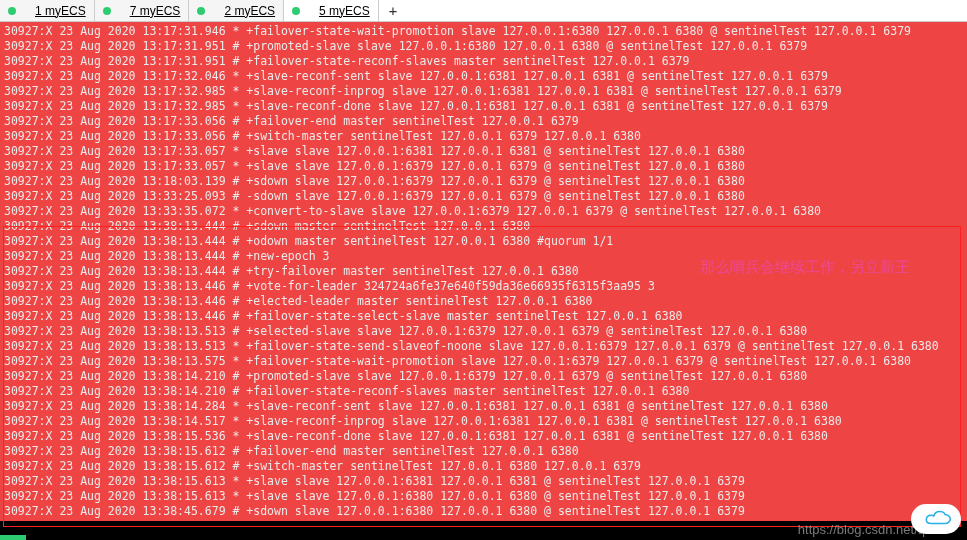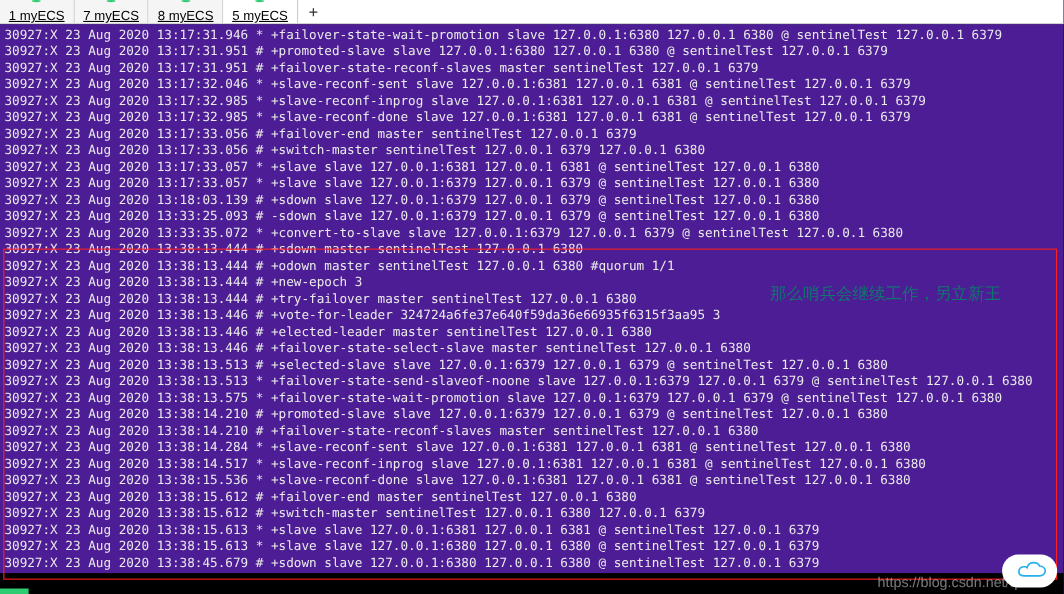--- a/index.html
+++ b/index.html
@@ -1,47 +1,47 @@
 <!DOCTYPE html>
 <html><head>
 <meta charset="utf-8">
 <style>
 * { margin: 0; padding: 0; box-sizing: border-box; }
 body { width: 967px; height: 540px; background: #000; font-family: Consolas, monospace; font-size: 11.5px; overflow: hidden; position: relative; }
 .tabs { display: flex; background: #fff; height: 22px; border-bottom: 1px solid #ccc; }
-.tab { display: flex; align-items: center; padding: 0 8px; border-right: 1px solid #ccc; background: #f5f5f5; cursor: pointer; font-family: Tahoma, sans-serif; font-size: 12px; gap: 5px; flex-direction: column; }
+.tab { display: flex; align-items: center; padding: 0 8px; border-right: 1px solid #ccc; background: #f5f5f5; cursor: pointer; font-family: Tahoma, sans-serif; font-size: 12px; gap: 19px; }
 .tab.active { background: #fff; }
 .dot { width: 8px; height: 8px; border-radius: 50%; background: #2ecc71; }
 .tab-label { text-decoration: underline; color: #000; }
 .tab-add { padding: 0 10px; color: #333; cursor: pointer; display:flex; align-items:center; font-size:14px; }
-.terminal { background: #4c1d95; color: #eaeaea; padding: 2px 4px; line-height: 15px; white-space: pre; }
+.terminal { background: #ef4444; color: #eaeaea; padding: 2px 4px; line-height: 15px; white-space: pre; }
 .line { display: block; }
 .box { position: absolute; border: 1.5px solid #ff2020; }
 .box1 { left: 3px; top: 226px; width: 958px; height: 301px; }
-.annot { position: absolute; color: #0f766e; font-family: Liberation Sans, sans-serif; font-size: 15px; }
+.annot { position: absolute; color: #ec4899; font-family: Liberation Sans, sans-serif; font-size: 15px; }
 .watermark { position: absolute; right: 42px; bottom: 3px; color: rgba(220,220,220,0.55); font-family: Arial; font-size: 13px; }
 .logo { position: absolute; right: 6px; bottom: 6px; width: 50px; height: 30px; background: #fff; border-radius: 16px; display:flex; align-items:center; justify-content:center; }
 .logo svg { width: 36px; height: 20px; }
 .progress { position: absolute; left: 0; bottom: 0; width: 26px; height: 5px; background: #2ecc71; }
 </style>
 </head>
 <body>
 
 <div class="tabs">
   <div class="tab">
       <span class="dot"></span>
       <span class="tab-label">1 myECS</span>
     </div>
   <div class="tab">
       <span class="dot"></span>
       <span class="tab-label">7 myECS</span>
     </div>
   <div class="tab">
       <span class="dot"></span>
-      <span class="tab-label">8 myECS</span>
+      <span class="tab-label">2 myECS</span>
     </div>
   <div class="tab active">
       <span class="dot"></span>
       <span class="tab-label">5 myECS</span>
     </div>
   <div class="tab-add">+</div>
 </div>
 
 <div class="terminal" id="terminal"><span class="line">30927:X 23 Aug 2020 13:17:31.946 * +failover-state-wait-promotion slave 127.0.0.1:6380 127.0.0.1 6380 @ sentinelTest 127.0.0.1 6379</span><span class="line">30927:X 23 Aug 2020 13:17:31.951 # +promoted-slave slave 127.0.0.1:6380 127.0.0.1 6380 @ sentinelTest 127.0.0.1 6379</span><span class="line">30927:X 23 Aug 2020 13:17:31.951 # +failover-state-reconf-slaves master sentinelTest 127.0.0.1 6379</span><span class="line">30927:X 23 Aug 2020 13:17:32.046 * +slave-reconf-sent slave 127.0.0.1:6381 127.0.0.1 6381 @ sentinelTest 127.0.0.1 6379</span><span class="line">30927:X 23 Aug 2020 13:17:32.985 * +slave-reconf-inprog slave 127.0.0.1:6381 127.0.0.1 6381 @ sentinelTest 127.0.0.1 6379</span><span class="line">30927:X 23 Aug 2020 13:17:32.985 * +slave-reconf-done slave 127.0.0.1:6381 127.0.0.1 6381 @ sentinelTest 127.0.0.1 6379</span><span class="line">30927:X 23 Aug 2020 13:17:33.056 # +failover-end master sentinelTest 127.0.0.1 6379</span><span class="line">30927:X 23 Aug 2020 13:17:33.056 # +switch-master sentinelTest 127.0.0.1 6379 127.0.0.1 6380</span><span class="line">30927:X 23 Aug 2020 13:17:33.057 * +slave slave 127.0.0.1:6381 127.0.0.1 6381 @ sentinelTest 127.0.0.1 6380</span><span class="line">30927:X 23 Aug 2020 13:17:33.057 * +slave slave 127.0.0.1:6379 127.0.0.1 6379 @ sentinelTest 127.0.0.1 6380</span><span class="line">30927:X 23 Aug 2020 13:18:03.139 # +sdown slave 127.0.0.1:6379 127.0.0.1 6379 @ sentinelTest 127.0.0.1 6380</span><span class="line">30927:X 23 Aug 2020 13:33:25.093 # -sdown slave 127.0.0.1:6379 127.0.0.1 6379 @ sentinelTest 127.0.0.1 6380</span><span class="line">30927:X 23 Aug 2020 13:33:35.072 * +convert-to-slave slave 127.0.0.1:6379 127.0.0.1 6379 @ sentinelTest 127.0.0.1 6380</span><span class="line">30927:X 23 Aug 2020 13:38:13.444 # +sdown master sentinelTest 127.0.0.1 6380</span><span class="line">30927:X 23 Aug 2020 13:38:13.444 # +odown master sentinelTest 127.0.0.1 6380 #quorum 1/1</span><span class="line">30927:X 23 Aug 2020 13:38:13.444 # +new-epoch 3</span><span class="line">30927:X 23 Aug 2020 13:38:13.444 # +try-failover master sentinelTest 127.0.0.1 6380</span><span class="line">30927:X 23 Aug 2020 13:38:13.446 # +vote-for-leader 324724a6fe37e640f59da36e66935f6315f3aa95 3</span><span class="line">30927:X 23 Aug 2020 13:38:13.446 # +elected-leader master sentinelTest 127.0.0.1 6380</span><span class="line">30927:X 23 Aug 2020 13:38:13.446 # +failover-state-select-slave master sentinelTest 127.0.0.1 6380</span><span class="line">30927:X 23 Aug 2020 13:38:13.513 # +selected-slave slave 127.0.0.1:6379 127.0.0.1 6379 @ sentinelTest 127.0.0.1 6380</span><span class="line">30927:X 23 Aug 2020 13:38:13.513 * +failover-state-send-slaveof-noone slave 127.0.0.1:6379 127.0.0.1 6379 @ sentinelTest 127.0.0.1 6380</span><span class="line">30927:X 23 Aug 2020 13:38:13.575 * +failover-state-wait-promotion slave 127.0.0.1:6379 127.0.0.1 6379 @ sentinelTest 127.0.0.1 6380</span><span class="line">30927:X 23 Aug 2020 13:38:14.210 # +promoted-slave slave 127.0.0.1:6379 127.0.0.1 6379 @ sentinelTest 127.0.0.1 6380</span><span class="line">30927:X 23 Aug 2020 13:38:14.210 # +failover-state-reconf-slaves master sentinelTest 127.0.0.1 6380</span><span class="line">30927:X 23 Aug 2020 13:38:14.284 * +slave-reconf-sent slave 127.0.0.1:6381 127.0.0.1 6381 @ sentinelTest 127.0.0.1 6380</span><span class="line">30927:X 23 Aug 2020 13:38:14.517 * +slave-reconf-inprog slave 127.0.0.1:6381 127.0.0.1 6381 @ sentinelTest 127.0.0.1 6380</span><span class="line">30927:X 23 Aug 2020 13:38:15.536 * +slave-reconf-done slave 127.0.0.1:6381 127.0.0.1 6381 @ sentinelTest 127.0.0.1 6380</span><span class="line">30927:X 23 Aug 2020 13:38:15.612 # +failover-end master sentinelTest 127.0.0.1 6380</span><span class="line">30927:X 23 Aug 2020 13:38:15.612 # +switch-master sentinelTest 127.0.0.1 6380 127.0.0.1 6379</span><span class="line">30927:X 23 Aug 2020 13:38:15.613 * +slave slave 127.0.0.1:6381 127.0.0.1 6381 @ sentinelTest 127.0.0.1 6379</span><span class="line">30927:X 23 Aug 2020 13:38:15.613 * +slave slave 127.0.0.1:6380 127.0.0.1 6380 @ sentinelTest 127.0.0.1 6379</span><span class="line">30927:X 23 Aug 2020 13:38:45.679 # +sdown slave 127.0.0.1:6380 127.0.0.1 6380 @ sentinelTest 127.0.0.1 6379</span></div>
 

